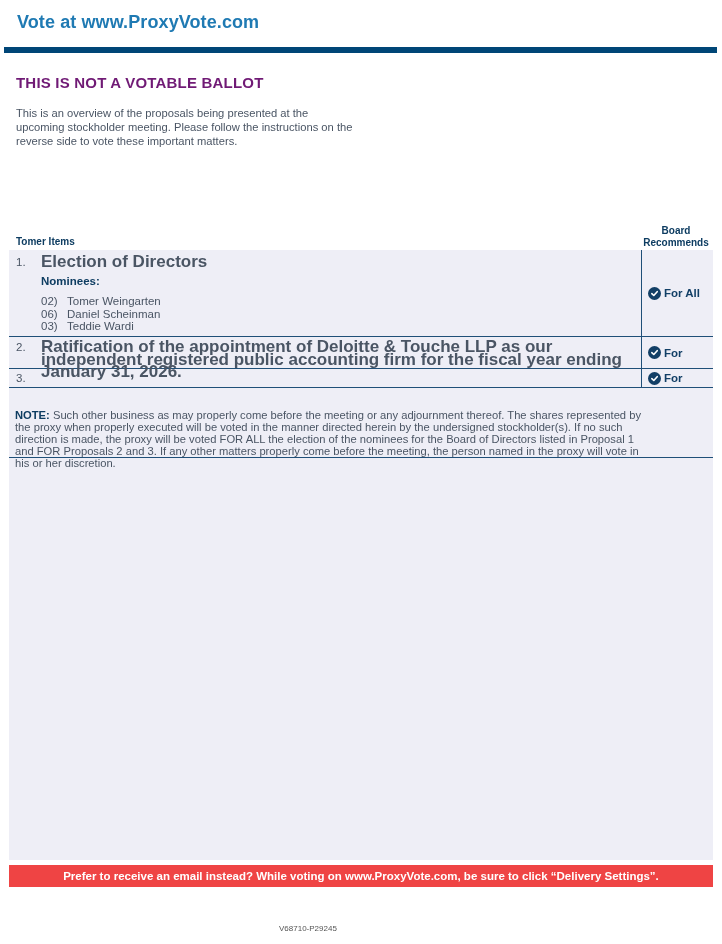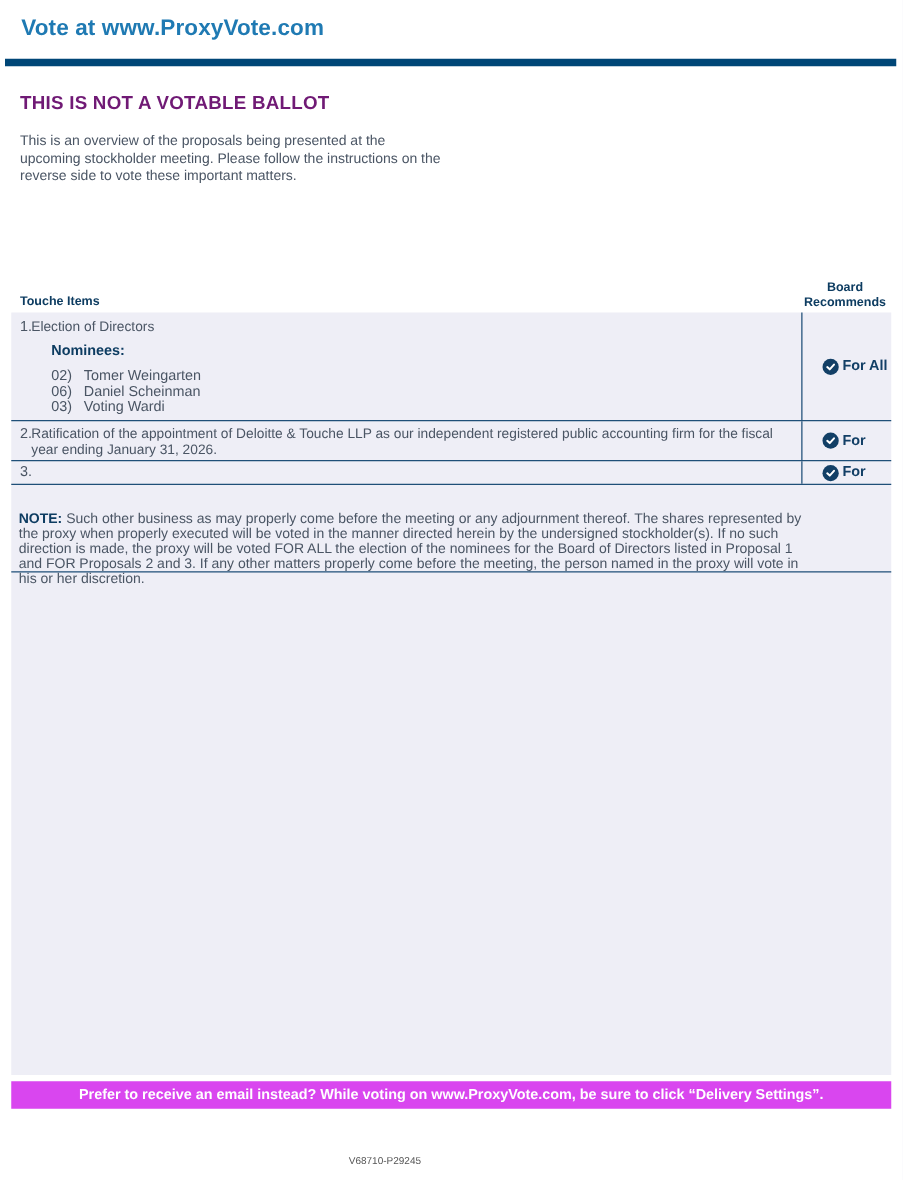--- a/index.html
+++ b/index.html
@@ -85,37 +85,38 @@
       box-sizing: border-box;
     }
     .row .num {
       position: absolute;
       left: 7px;
       font-size: 11.5px;
       color: #4a5564;
     }
     .row .text {
       position: absolute;
-      left: 16px;
+      left: 32px;
       width: 598px;
-      font-size: 11px;
+      font-size: 17px;
       line-height: 12.5px;
       color: #4a5564;
+      font-weight: bold;
     }
     .row .rec {
       position: absolute;
       left: 632px;
       top: 0;
       bottom: 0;
       width: 72px;
       border-left: 1.5px solid #1f4f78;
       box-sizing: border-box;
       display: flex;
       align-items: center;
-      padding-left: 16px;
+      padding-left: 6px;
     }
     .rec .check {
       width: 13px;
       height: 13px;
       border-radius: 50%;
       background: #123f66;
       display: inline-flex;
       align-items: center;
       justify-content: center;
       margin-right: 3px;
@@ -165,21 +166,21 @@
     .note .note-label {
       font-weight: bold;
       color: #0d3c61;
     }
     .footer-banner {
       position: absolute;
       left: 9px;
       top: 865px;
       width: 704px;
       height: 22px;
-      background: #d946ef;
+      background: #ef4444;
       color: #ffffff;
       font-size: 11.5px;
       font-weight: bold;
       display: flex;
       align-items: center;
       justify-content: center;
     }
     .doc-code {
       position: absolute;
       left: 279px;
@@ -190,37 +191,37 @@
   </style>
 </head>
 <body>
 
 <div class="header-link">Vote at www.ProxyVote.com</div>
 <div class="top-rule"></div>
 
 <div class="title">THIS IS NOT A VOTABLE BALLOT</div>
 <div class="intro">This is an overview of the proposals being presented at the upcoming stockholder meeting. Please follow the instructions on the reverse side to vote these important matters.</div>
 
-<div class="col-head-items">Touche Items</div>
+<div class="col-head-items">Tomer Items</div>
 <div class="col-head-board">Board Recommends</div>
 
 <div class="panel"></div>
 
 <div class="row" style="top:250px; height:87px;">
   <span class="num" style="top:6px;">1.</span>
   <span class="text" style="top:6px;">Election of Directors</span>
   <span class="nominees-head">Nominees:</span>
   <div class="nominee" style="top:45px;">
     <span class="n-num">02)</span><span>Tomer Weingarten</span>
   </div>
   <div class="nominee" style="top:57.5px;">
     <span class="n-num">06)</span><span>Daniel Scheinman</span>
   </div>
   <div class="nominee" style="top:70px;">
-    <span class="n-num">03)</span><span>Voting Wardi</span>
+    <span class="n-num">03)</span><span>Teddie Wardi</span>
   </div>
   <div class="rec">
     <span class="check">
       <svg width="9" height="9" viewBox="0 0 10 10">
           <path d="M2 5.2 L4.2 7.2 L8 3" fill="none" stroke="#ffffff" stroke-width="1.8" stroke-linecap="round" stroke-linejoin="round"></path>
         </svg>
     </span>
     <span class="rec-label">For All</span>
   </div>
 </div>

